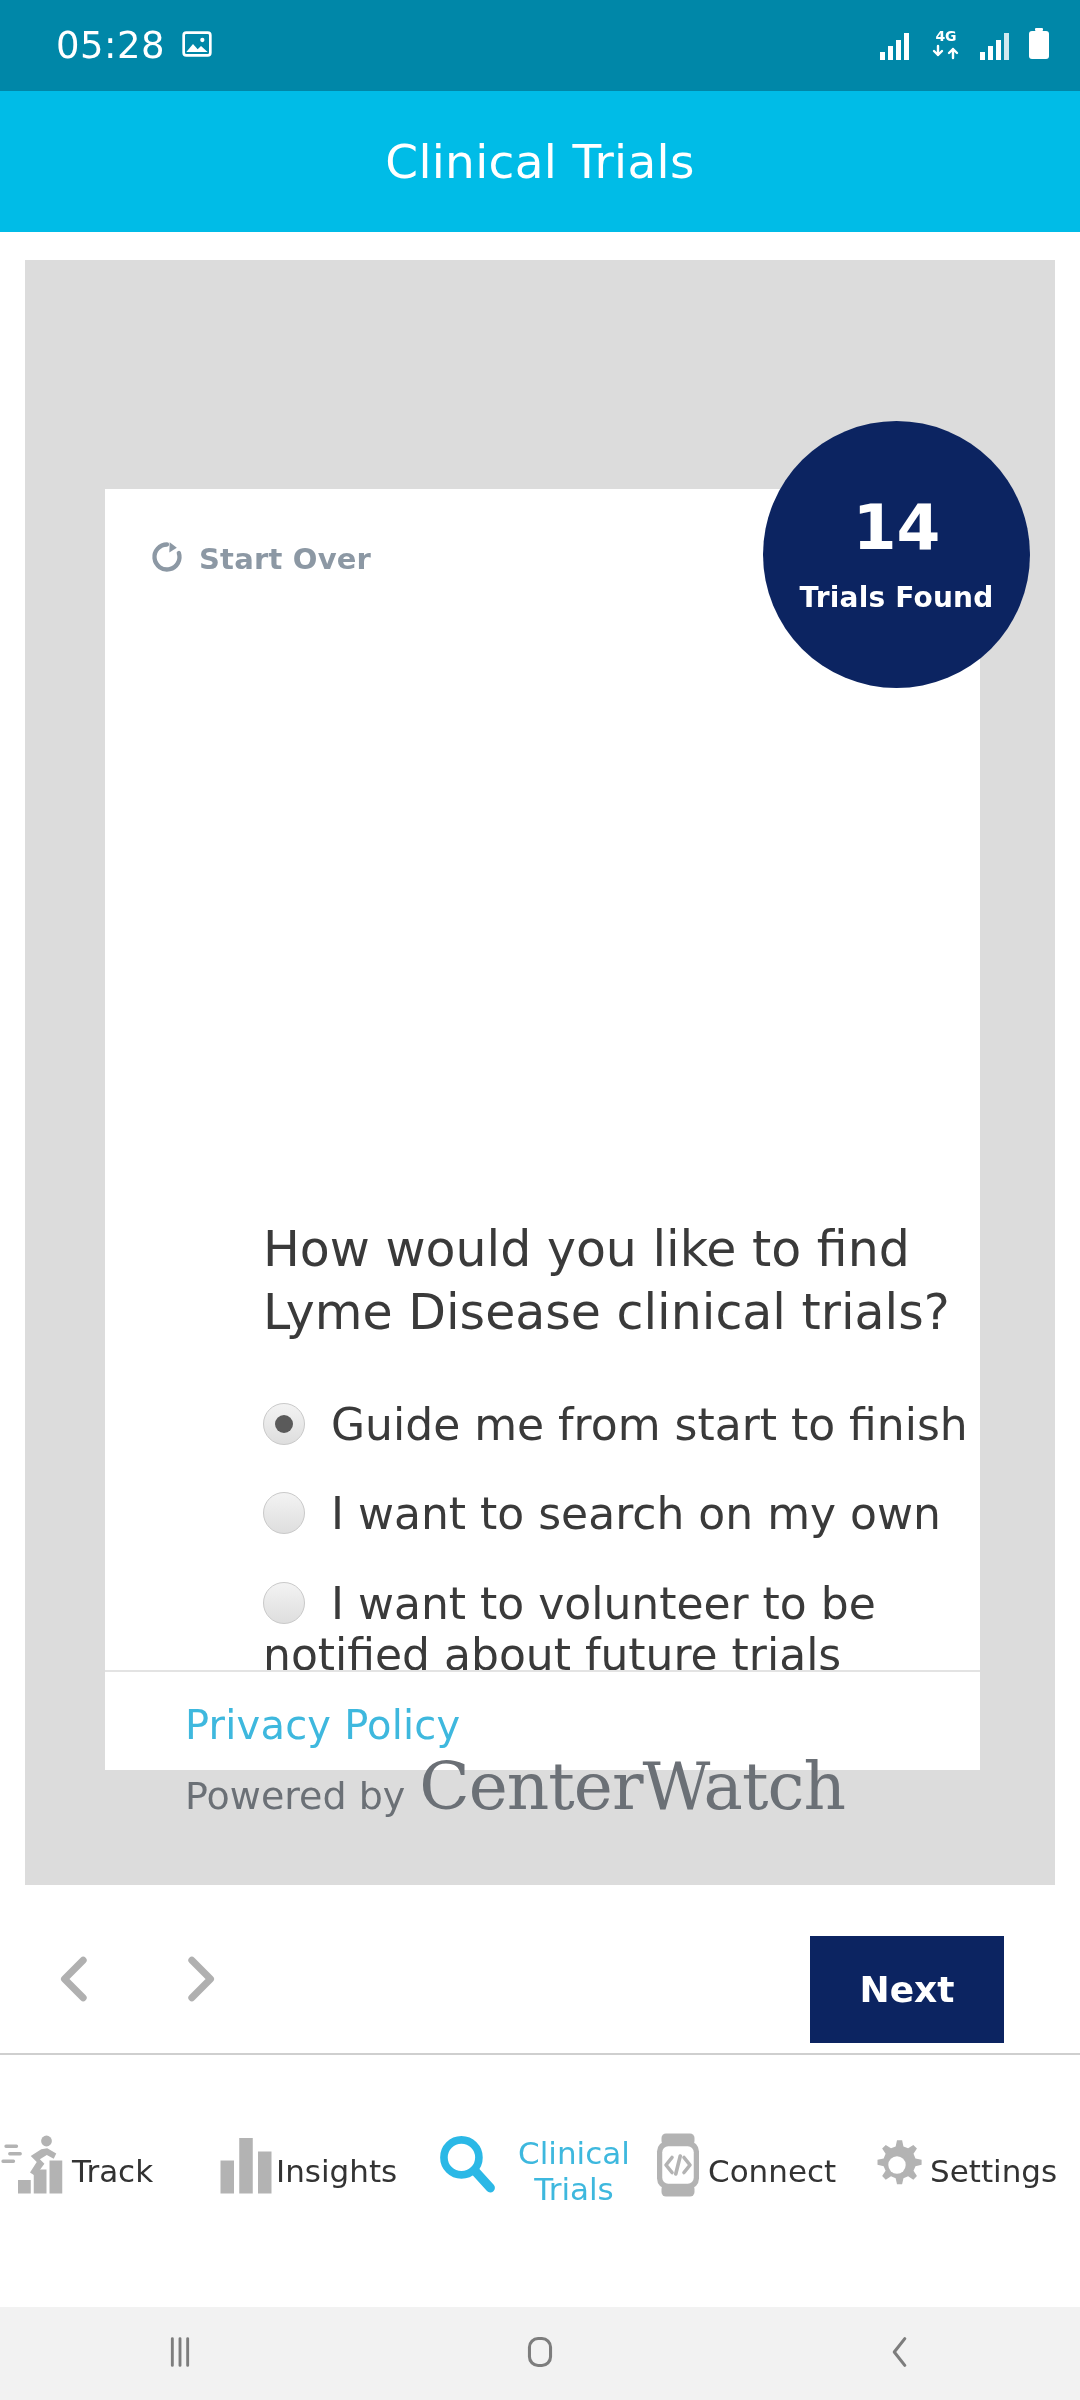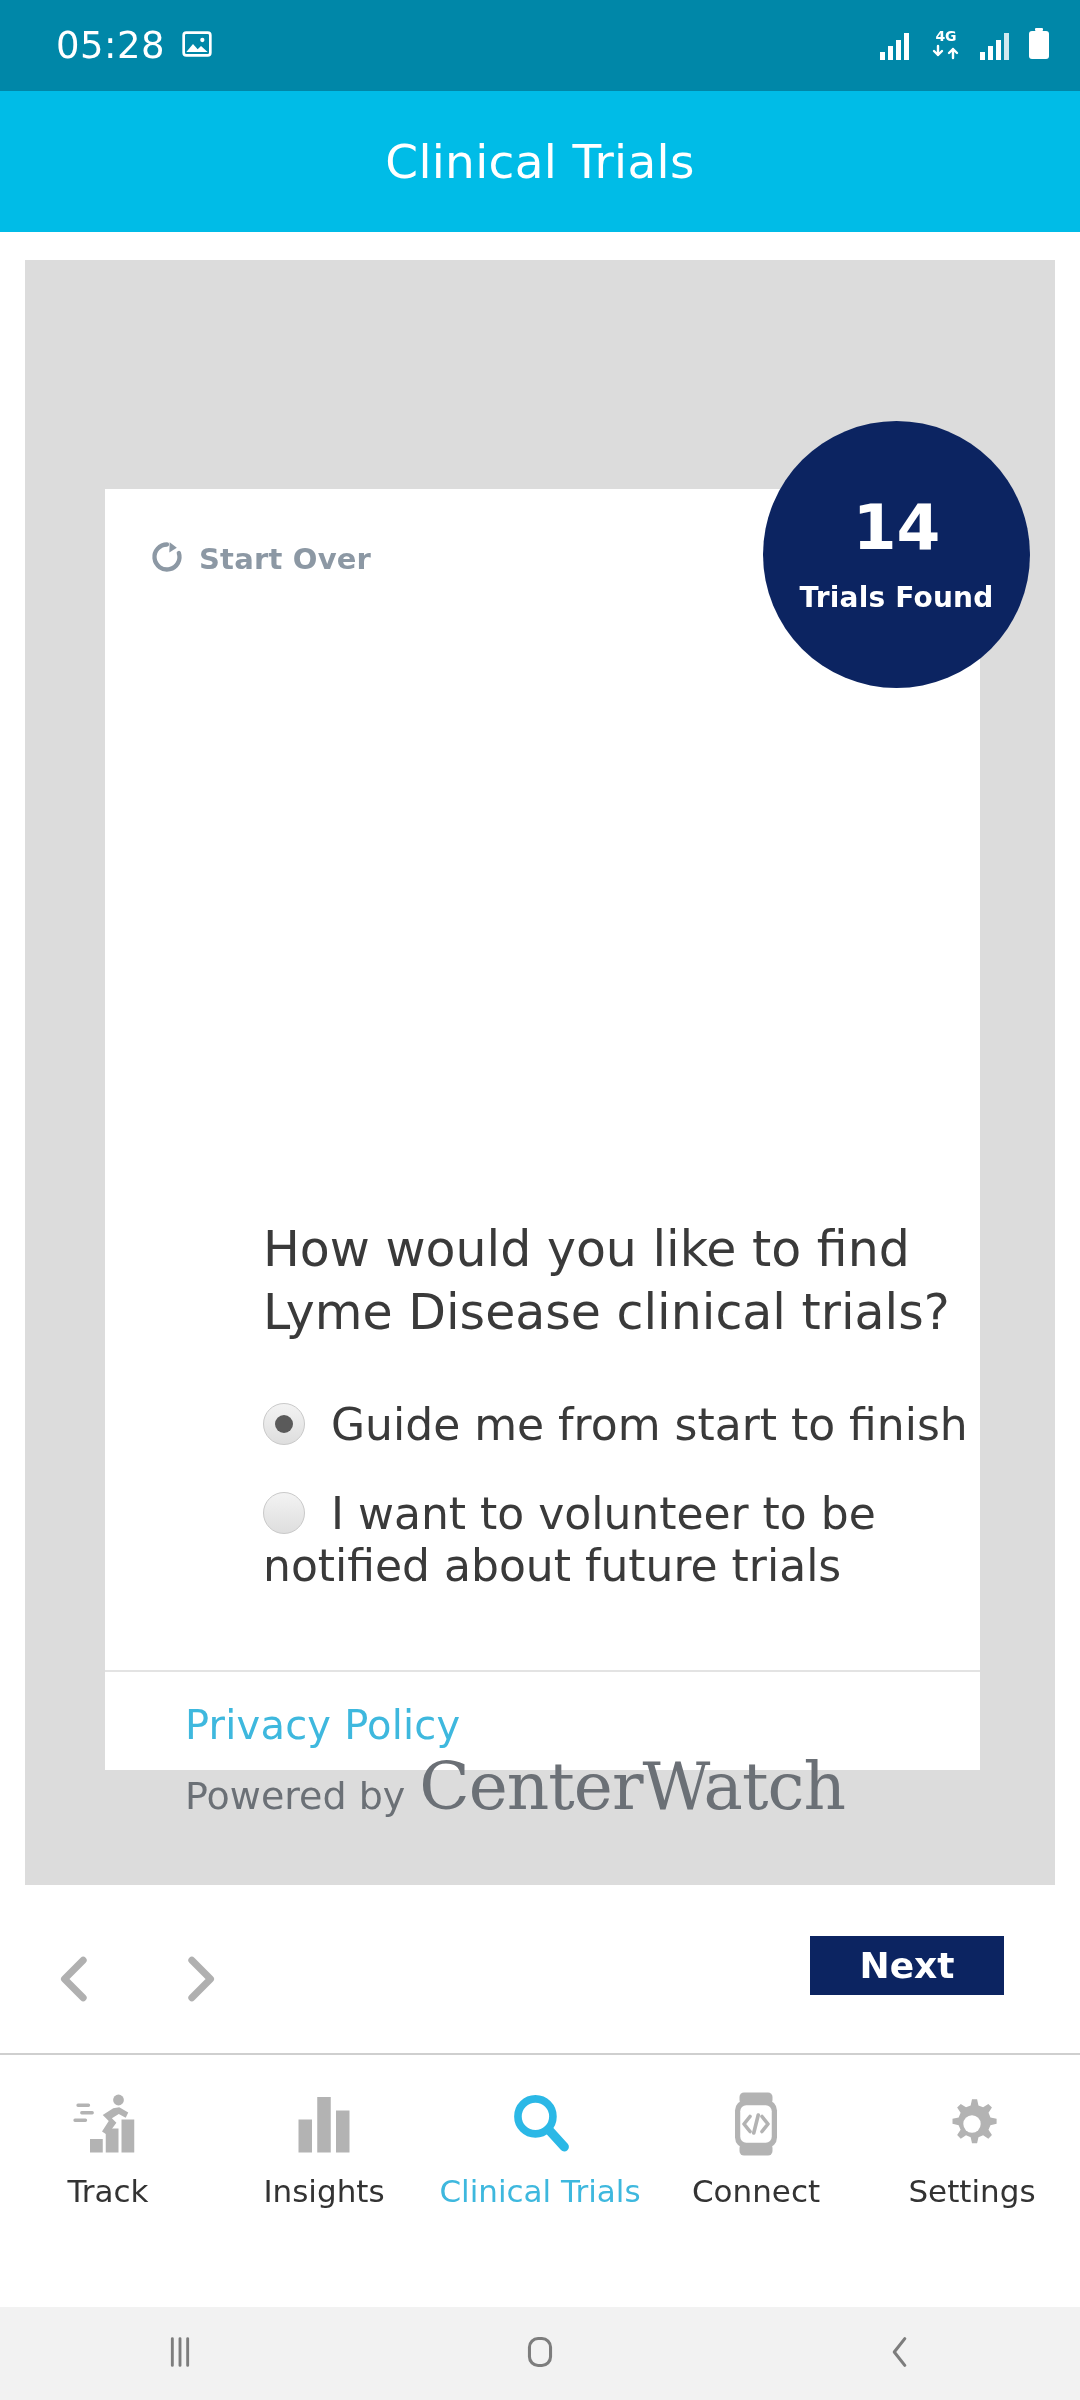--- a/index.html
+++ b/index.html
@@ -85,21 +85,21 @@
     position: relative; top: -4px;
   }
   .radio.checked::after {
     content: ""; position: absolute; left: 11px; top: 11px;
     width: 18px; height: 18px; border-radius: 50%; background: #5a5a5a;
   }
 
   
   .next-btn {
     position: absolute; left: 705px; top: 1447px;
-    width: 194px; height: 59px;
+    width: 194px; height: 107px;
     background: #0C2461; color: #ffffff;
     border: none; cursor: pointer;
     font-family: "DejaVu Sans", sans-serif;
     font-size: 36px; font-weight: 700;
     display: flex; align-items: center; justify-content: center;
   }
 
   
   .card-divider {
     position: absolute; left: 0; top: 1181px; width: 875px; height: 2px;
@@ -128,21 +128,21 @@
   .pager-next { left: 155px; }
 
   
   .tabbar {
     position: absolute; left: 0; top: 2053px; width: 1080px; height: 190px;
     background: #ffffff; border-top: 2px solid #cfcfcf;
     display: flex; align-items: flex-start;
   }
   .tab {
     flex: 1; height: 100%;
-    display: flex; flex-direction: column; align-items: center; justify-content: flex-start;
+    display: flex; align-items: center; justify-content: flex-start;
     padding-top: 32px; cursor: pointer;
     background: none; border: none; font-family: "DejaVu Sans", sans-serif;
   }
   .tab-icon { height: 74px; display: flex; align-items: center; justify-content: center; }
   .tab-label { margin-top: 12px; font-size: 31px; color: #333333; }
   .tab.active .tab-label { color: #3EB8DE; }
 
   
   .navbar {
     position: absolute; left: 0; top: 2307px; width: 1080px; height: 93px;
@@ -230,20 +230,25 @@
       <div class="question">How would you like to find Lyme Disease clinical trials?</div>
 
       <div class="options">
         <div class="option">
           <span class="opt-line">
             <span class="radio checked"></span><span>Guide me from start to finish</span>
           </span>
         </div>
         <div class="option">
           <span class="opt-line">
+            <span class="radio"></span><span>I want to search on my own</span>
+          </span>
+        </div>
+        <div class="option">
+          <span class="opt-line">
             <span class="radio"></span><span>I want to volunteer to be notified about future trials</span>
           </span>
         </div>
       </div>
 
       <button class="next-btn">Next</button>
     </div>
 
     <div class="card-divider"></div>
 

